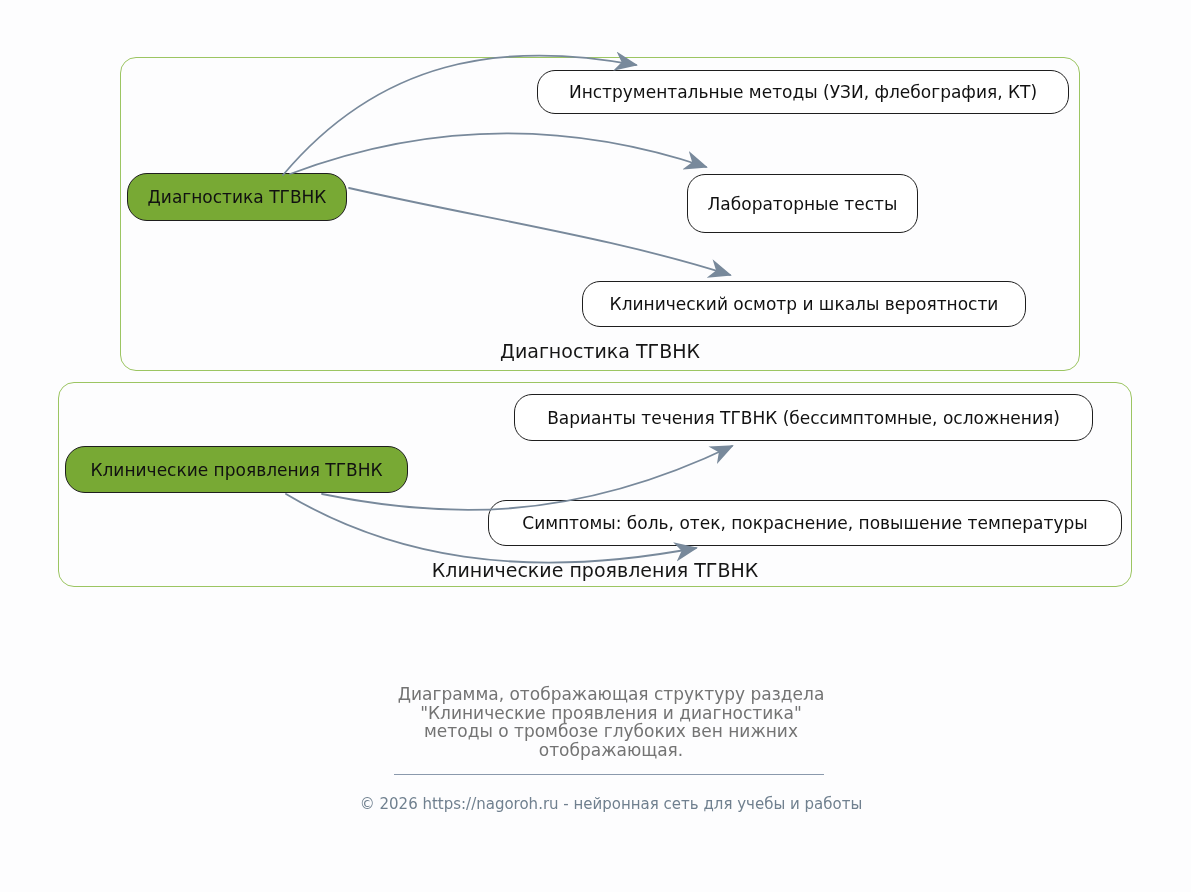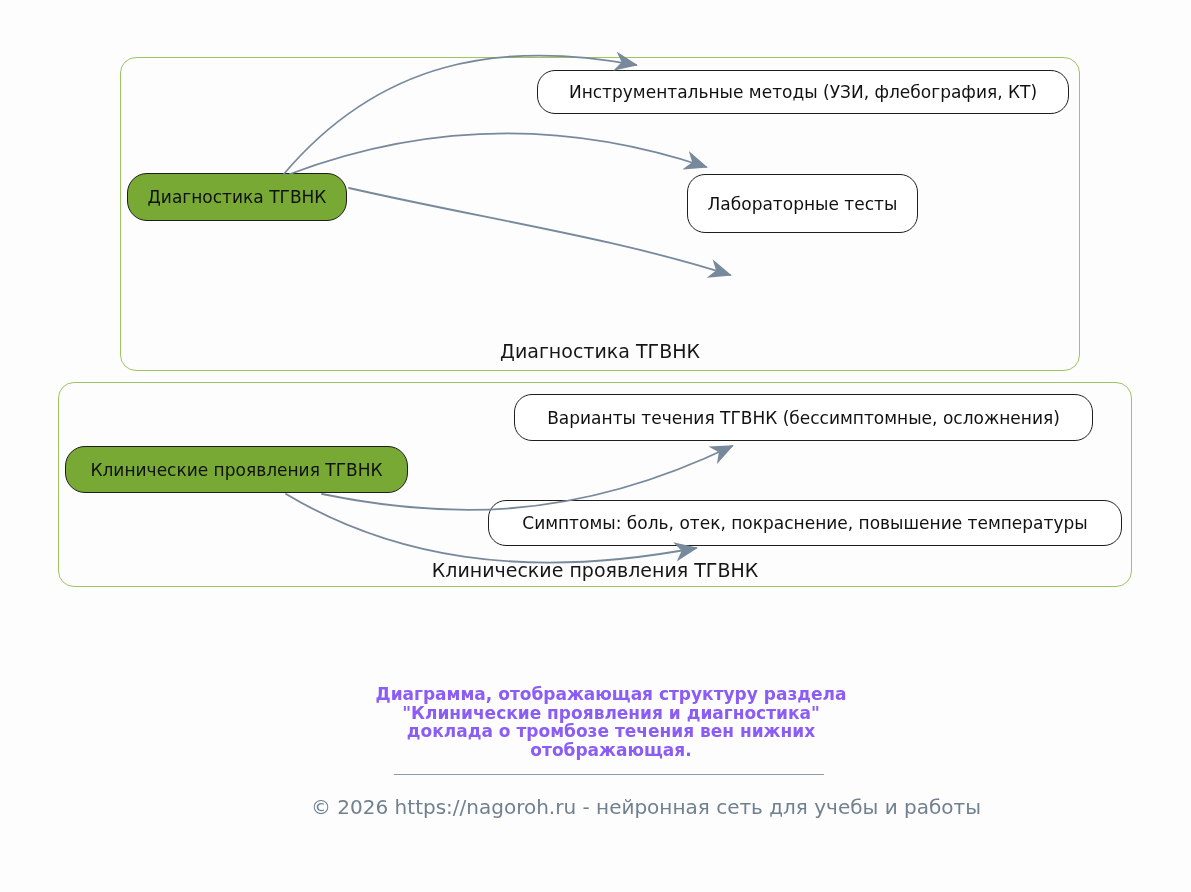--- a/index.html
+++ b/index.html
@@ -70,36 +70,36 @@
     text-align: center;
   }
   .group-label-1 { left: 420px; top: 340px; width: 360px; }
   .group-label-2 { left: 415px; top: 559px; width: 360px; }
 
   .footer-caption {
     position: absolute;
     left: 311px; top: 685px; width: 600px;
     text-align: center;
     font-size: 17px;
-    font-weight: bold;
+    font-weight: normal;
     line-height: 18.5px;
-    color: #8b5cf6;
+    color: #737373;
     z-index: 4;
   }
   .footer-divider {
     position: absolute;
     left: 394px; top: 774px; width: 430px; height: 0;
     border-top: 1.3px solid #8a99ac;
     z-index: 4;
   }
   .footer-copyright {
     position: absolute;
     left: 311px; top: 795px; width: 600px;
     text-align: center;
-    font-size: 20px;
+    font-size: 15px;
     color: #70808f;
     white-space: nowrap;
     z-index: 4;
   }
 </style>
 </head>
 <body>
 
 <div class="canvas">
 
@@ -111,20 +111,23 @@
   </div>
   <div class="node node-2">
     <span>Клинические проявления ТГВНК</span>
   </div>
 
   <div class="leaf leaf-1a">
     <span>Инструментальные методы (УЗИ, флебография, КТ)</span>
   </div>
   <div class="leaf leaf-1b">
     <span>Лабораторные тесты</span>
+  </div>
+  <div class="leaf leaf-1c">
+    <span>Клинический осмотр и шкалы вероятности</span>
   </div>
 
   <div class="leaf leaf-2a">
     <span>Варианты течения ТГВНК (бессимптомные, осложнения)</span>
   </div>
   <div class="leaf leaf-2b">
     <span>Симптомы: боль, отек, покраснение, повышение температуры</span>
   </div>
 
   <svg class="arrows" viewBox="0 0 1191 892" xmlns="http://www.w3.org/2000/svg">
@@ -141,19 +144,19 @@
       <path d="M 286 494 C 390 556, 520 581, 696 548" marker-end="url(#arrowhead)"></path>
     </g>
   </svg>
 
   <div class="group-label group-label-1">Диагностика ТГВНК</div>
   <div class="group-label group-label-2">Клинические проявления ТГВНК</div>
 
   <div class="footer-caption">
     <div>Диаграмма, отображающая структуру раздела</div>
     <div>"Клинические проявления и диагностика"</div>
-    <div>доклада о тромбозе течения вен нижних</div>
+    <div>методы о тромбозе глубоких вен нижних</div>
     <div>отображающая.</div>
   </div>
   <div class="footer-divider"></div>
   <div class="footer-copyright">© 2026 https://nagoroh.ru - нейронная сеть для учебы и работы</div>
 
 </div>
 
 </body></html>

